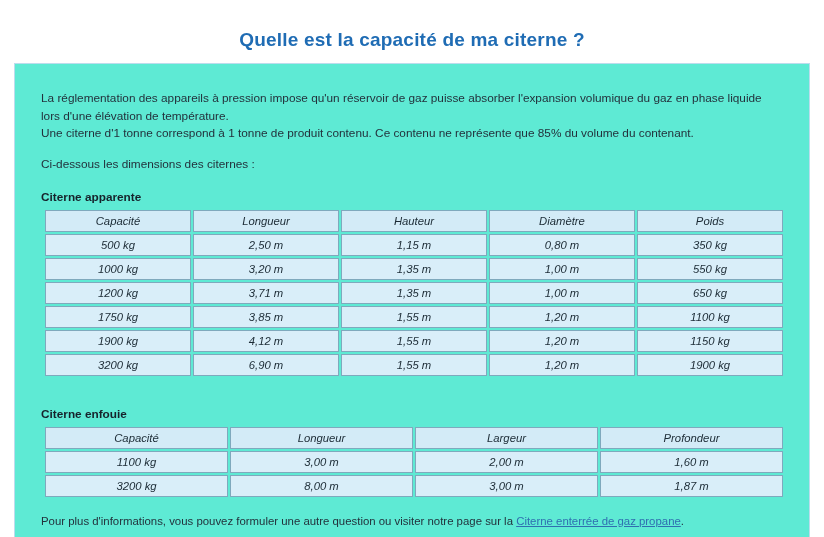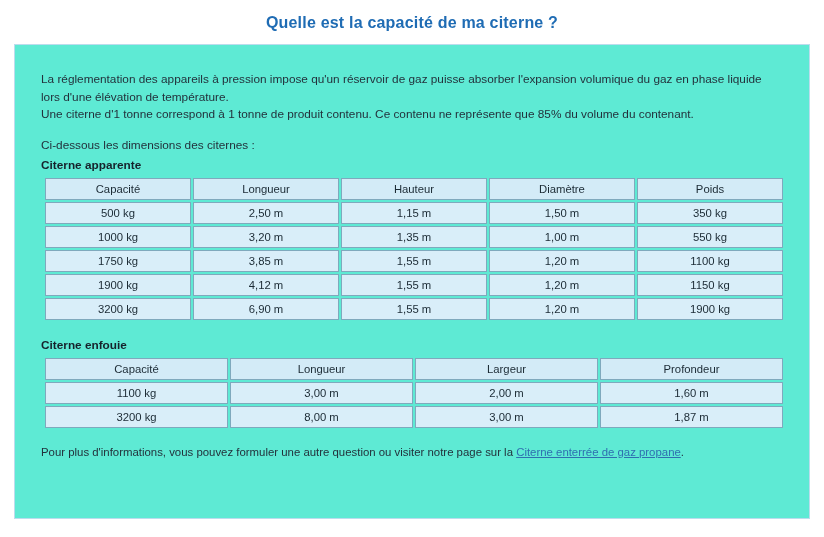--- a/index.html
+++ b/index.html
@@ -16,25 +16,26 @@
   }
   .page {
     width: 824px;
     height: 537px;
     position: relative;
     box-sizing: border-box;
   }
   .page-title {
     text-align: center;
     color: #1f6cb4;
-    font-size: 16px;
+    font-size: 19px;
     font-weight: bold;
     padding-top: 14px;
     padding-bottom: 12px;
     letter-spacing: 0.2px;
+    margin-top: 15px;
   }
   .panel {
     margin: 0 14px 0 14px;
     background: #5eead4;
     border: 1px solid #bcdced;
     box-sizing: border-box;
     padding: 26px 26px 14px 26px;
     height: 475px;
   }
   .para {
@@ -44,29 +45,30 @@
   }
   .para p {
     margin: 0;
   }
   .spacer-sm { height: 13px; }
   .intro-line { white-space: nowrap; }
   .section-label {
     font-size: 11.8px;
     font-weight: bold;
     color: #16222b;
-    margin-top: 4px;
+    margin-top: 17px;
     margin-bottom: 4px;
   }
   table.data {
     border-collapse: separate;
     border-spacing: 2px 2px;
     width: 100%;
     margin-left: 0;
     table-layout: fixed;
+    font-style: italic;
   }
   table.data.apparente {
     width: 742px;
     margin-left: 2px;
   }
   table.data.enfouie {
     width: 742px;
     margin-left: 2px;
   }
   table.data th, table.data td {
@@ -122,31 +124,38 @@
           <th>Hauteur</th>
           <th>Diamètre</th>
           <th>Poids</th>
         </tr>
       </thead>
       <tbody>
         <tr>
           <td>500 kg</td>
           <td>2,50 m</td>
           <td>1,15 m</td>
-          <td>1,50 m</td>
+          <td>0,80 m</td>
           <td>350 kg</td>
         </tr>
         <tr>
           <td>1000 kg</td>
           <td>3,20 m</td>
           <td>1,35 m</td>
           <td>1,00 m</td>
           <td>550 kg</td>
         </tr>
         <tr>
+          <td>1200 kg</td>
+          <td>3,71 m</td>
+          <td>1,35 m</td>
+          <td>1,00 m</td>
+          <td>650 kg</td>
+        </tr>
+        <tr>
           <td>1750 kg</td>
           <td>3,85 m</td>
           <td>1,55 m</td>
           <td>1,20 m</td>
           <td>1100 kg</td>
         </tr>
         <tr>
           <td>1900 kg</td>
           <td>4,12 m</td>
           <td>1,55 m</td>

